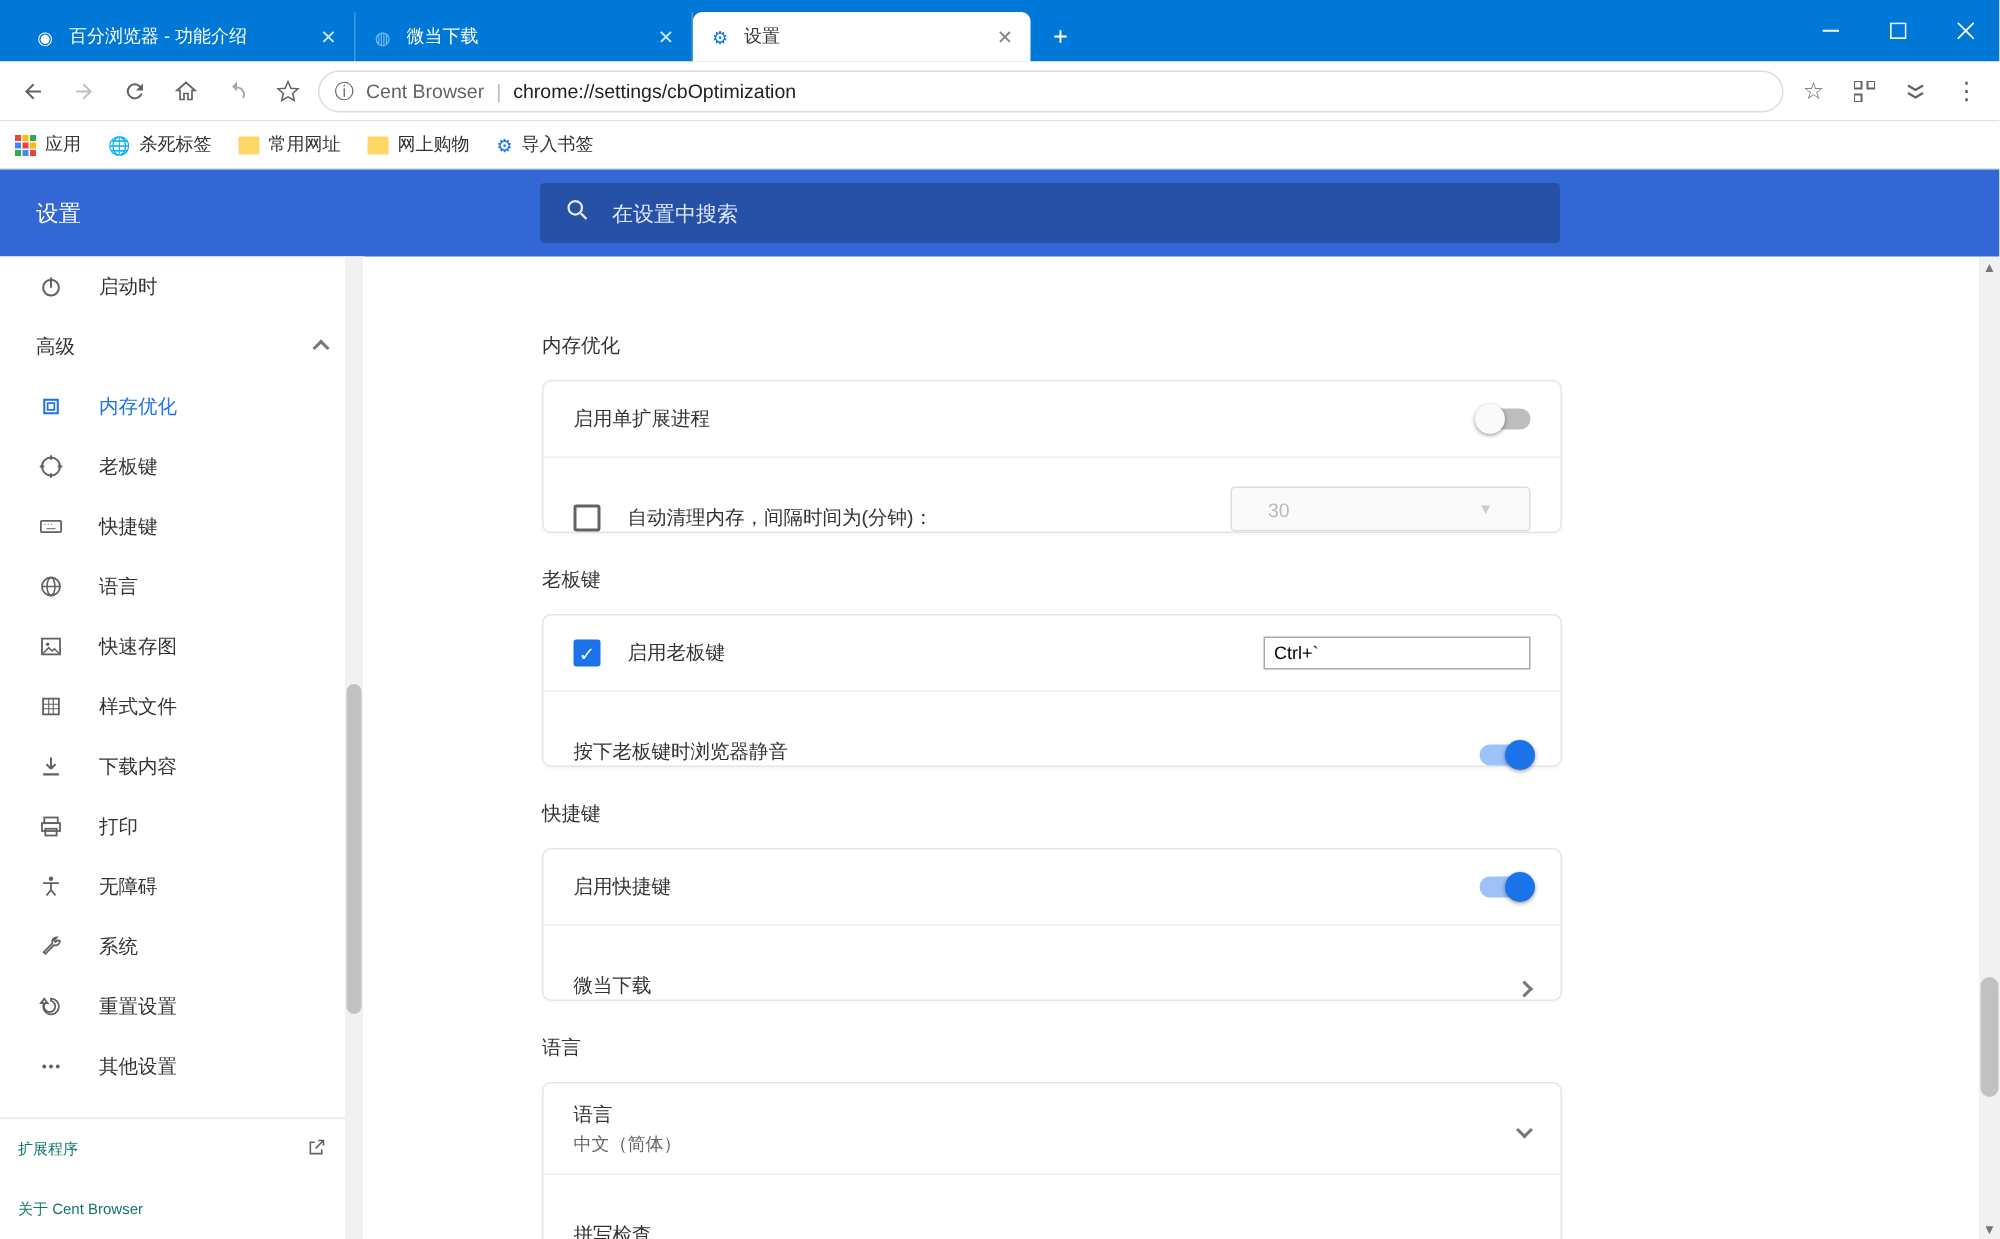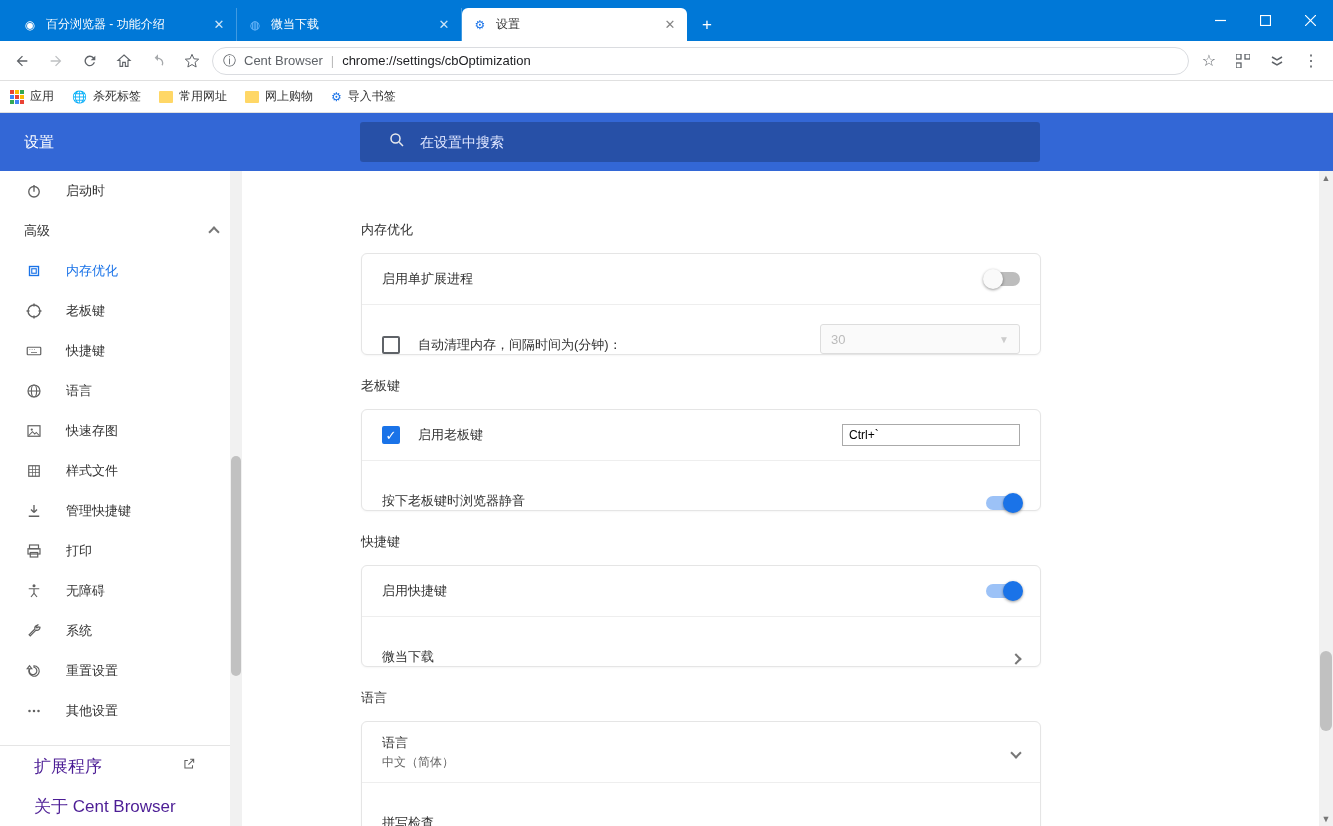--- a/index.html
+++ b/index.html
@@ -36,51 +36,51 @@
 .bm-icn-grid span:nth-child(1){background:#ea4335} .bm-icn-grid span:nth-child(2){background:#fbbc05} .bm-icn-grid span:nth-child(3){background:#34a853}
 .bm-icn-grid span:nth-child(4){background:#4285f4} .bm-icn-grid span:nth-child(5){background:#ea4335} .bm-icn-grid span:nth-child(6){background:#fbbc05}
 .bm-icn-grid span:nth-child(7){background:#34a853} .bm-icn-grid span:nth-child(8){background:#4285f4} .bm-icn-grid span:nth-child(9){background:#ea4335}
 .bm-folder { width: 14px; height: 12px; background: #ffd766; border-radius: 1px; }
 .bm-gear { color: #1a73e8; }
 
 
 .settings-header { height: 58px; background: #3367d6; display: flex; align-items: center; color: #fff; }
 .settings-title { width: 265px; padding-left: 24px; font-size: 15px; }
 .search-wrap { flex: 1; display: flex; justify-content: flex-start; padding-left: 95px; }
-.search-box { width: 680px; height: 40px; background: rgba(0,0,0,0.22); border-radius: 3px; display: flex; align-items: center; padding: 0 28px; gap: 14px; color: #e8eaed; }
+.search-box { width: 680px; height: 40px; background: rgba(0,0,0,0.22); border-radius: 3px; display: flex; align-items: center; padding: 0 16px; gap: 14px; color: #e8eaed; }
 .search-box input { flex: 1; background: transparent; border: none; outline: none; color: #fff; font-size: 14px; }
 .search-box input::placeholder { color: #dfe6ff; }
 
 
 .page-body { display: flex; height: calc(826px - 41px - 40px - 32px - 58px); position: relative; }
 
 
 .sidebar { width: 243px; background: #fff; position: relative; overflow-y: hidden; border-right: 1px solid transparent; }
 .sidebar::-webkit-scrollbar { width: 0; }
 .side-scroll { position: absolute; right: 0; top: 0; bottom: 0; width: 12px; background: #f1f1f1; }
 .side-thumb { position: absolute; right: 1px; top: 285px; width: 10px; height: 220px; background: #c1c1c1; border-radius: 5px; }
 .side-item { display: flex; align-items: center; height: 40px; padding-left: 24px; gap: 22px; font-size: 13px; color: #333; cursor: pointer; }
 .side-item .icn { width: 20px; height: 20px; display: flex; align-items: center; justify-content: center; color: #616161; }
 .side-item.active { color: #1a73e8; }
 .side-item.active .icn { color: #1a73e8; }
 .side-group { display: flex; align-items: center; justify-content: space-between; height: 40px; padding: 0 24px; font-size: 13px; color: #333; }
 .side-footer { position: absolute; bottom: 0; left: 0; right: 12px; border-top: 1px solid #e5e5e5; background: #fff; }
-.side-footer-item { display: flex; align-items: center; justify-content: space-between; height: 40px; padding: 0 34px; font-size: 17px; color: #4c1d95; }
+.side-footer-item { display: flex; align-items: center; justify-content: space-between; height: 40px; padding: 0 12px; font-size: 10px; color: #0f766e; }
 
 
 .main { flex: 1; overflow-y: auto; background: #fff; position: relative; }
 .main-inner { width: 680px; margin-left: 118px; padding-top: 28px; }
 .section-title { font-size: 13px; color: #333; margin-bottom: 14px; margin-top: 22px; }
 .card { border: 1px solid #e5e5e5; border-radius: 6px; background: #fff; box-shadow: 0 1px 2px rgba(0,0,0,0.04); }
 .row { display: flex; align-items: center; min-height: 50px; padding: 0 20px; font-size: 13px; color: #333; }
 .row + .row { border-top: 1px solid #eee; align-items: flex-end; }
 .row .label { flex: 1; }
 .row .sublabel { font-size: 12px; color: #666; margin-top: 2px; }
 .row .hotkey-input { width: 178px; height: 22px; border: 1px solid #aaa; padding: 0 6px; font-size: 12px; }
-.row .selectlike { width: 200px; height: 30px; border: 1px solid #ddd; border-radius: 3px; display: flex; align-items: center; justify-content: space-between; padding: 0 10px; color: #bbb; font-size: 13px; background: #fafafa; }
+.row .selectlike { width: 200px; height: 30px; border: 1px solid #ddd; border-radius: 3px; display: flex; align-items: center; justify-content: space-between; padding: 0 24px; color: #bbb; font-size: 13px; background: #fafafa; }
 
 .checkbox { width: 18px; height: 18px; border: 2px solid #5f6368; border-radius: 2px; margin-right: 18px; display: flex; align-items: center; justify-content: center; }
 .checkbox.checked { background: #1a73e8; border-color: #1a73e8; color: #fff; font-size: 13px; }
 
 .toggle { width: 34px; height: 14px; border-radius: 7px; position: relative; }
 .toggle .knob { position: absolute; top: -3px; width: 20px; height: 20px; border-radius: 50%; box-shadow: 0 1px 3px rgba(0,0,0,0.4); }
 .toggle.off { background: #bdbdbd; }
 .toggle.off .knob { left: -3px; background: #fafafa; }
 .toggle.on { background: #9cc2f7; }
 .toggle.on .knob { right: -3px; background: #1a73e8; }
@@ -314,21 +314,21 @@
           </svg>
         </span>
       <span>样式文件</span>
     </div>
     <div class="side-item">
       <span class="icn">
           <svg width="18" height="18" viewBox="0 0 24 24">
             <path d="M12 4v10m0 0l-4-4m4 4l4-4M5 19h14" fill="none" stroke="#616161" stroke-width="1.8"></path>
           </svg>
         </span>
-      <span>管理快捷键</span>
+      <span>下载内容</span>
     </div>
     <div class="side-item">
       <span class="icn">
           <svg width="18" height="18" viewBox="0 0 24 24">
             <rect x="6" y="4" width="12" height="5" fill="none" stroke="#616161" stroke-width="1.6"></rect>
             <rect x="4" y="9" width="16" height="7" fill="none" stroke="#616161" stroke-width="1.6"></rect>
             <rect x="7" y="14" width="10" height="6" fill="none" stroke="#616161" stroke-width="1.6"></rect>
           </svg>
         </span>
       <span>打印</span>

